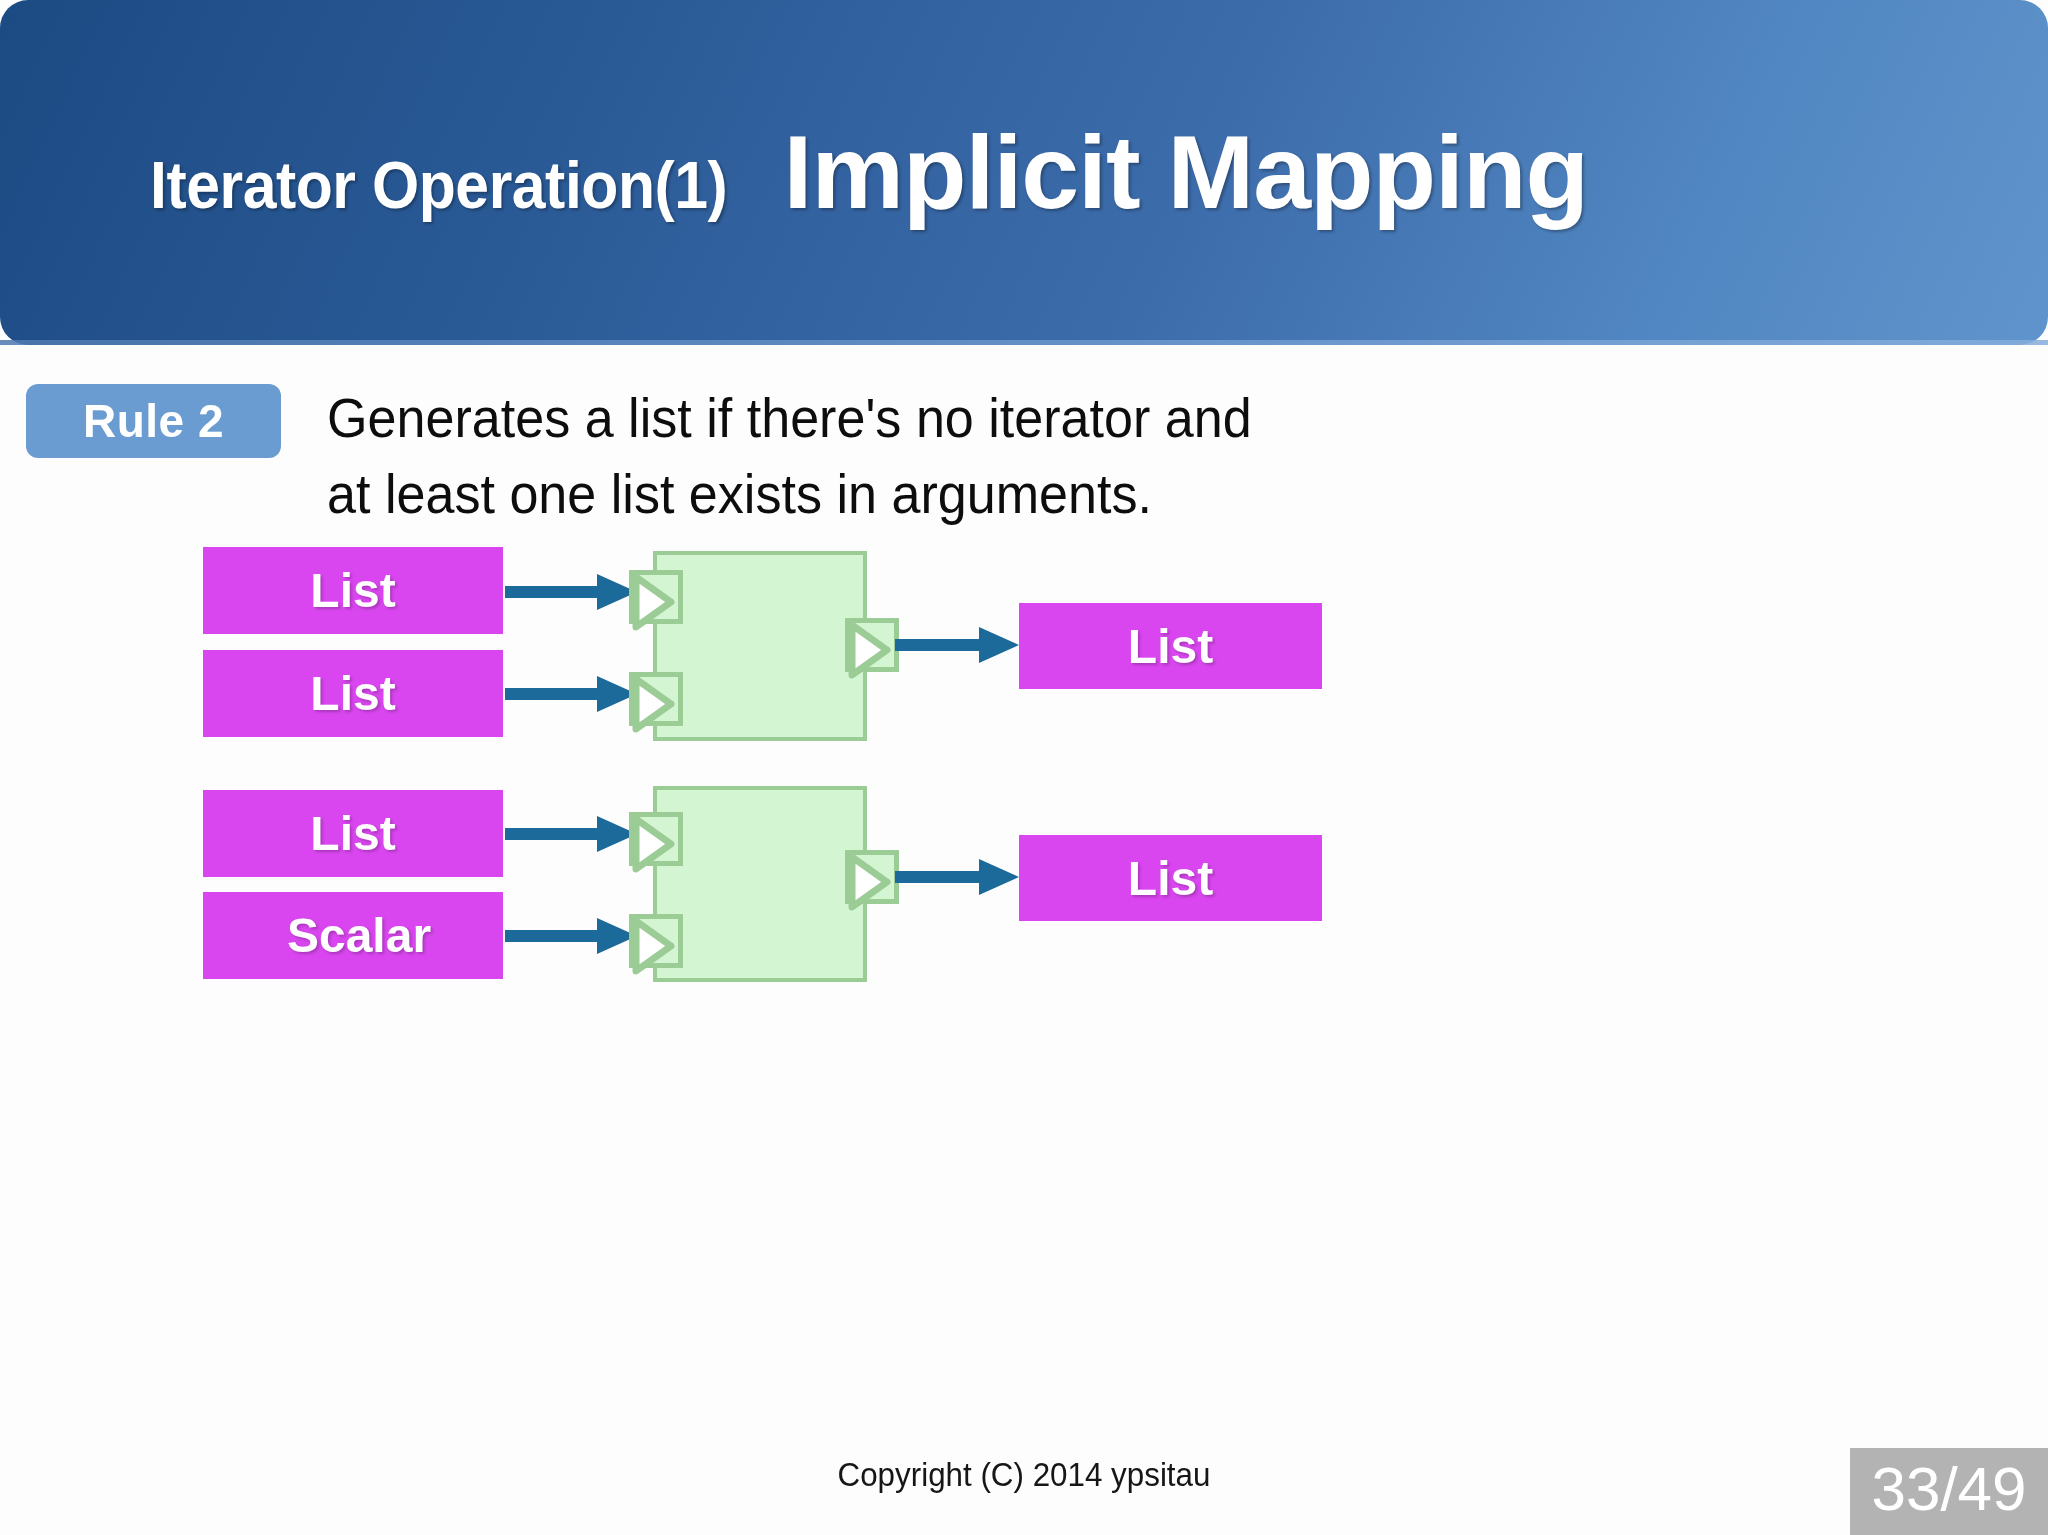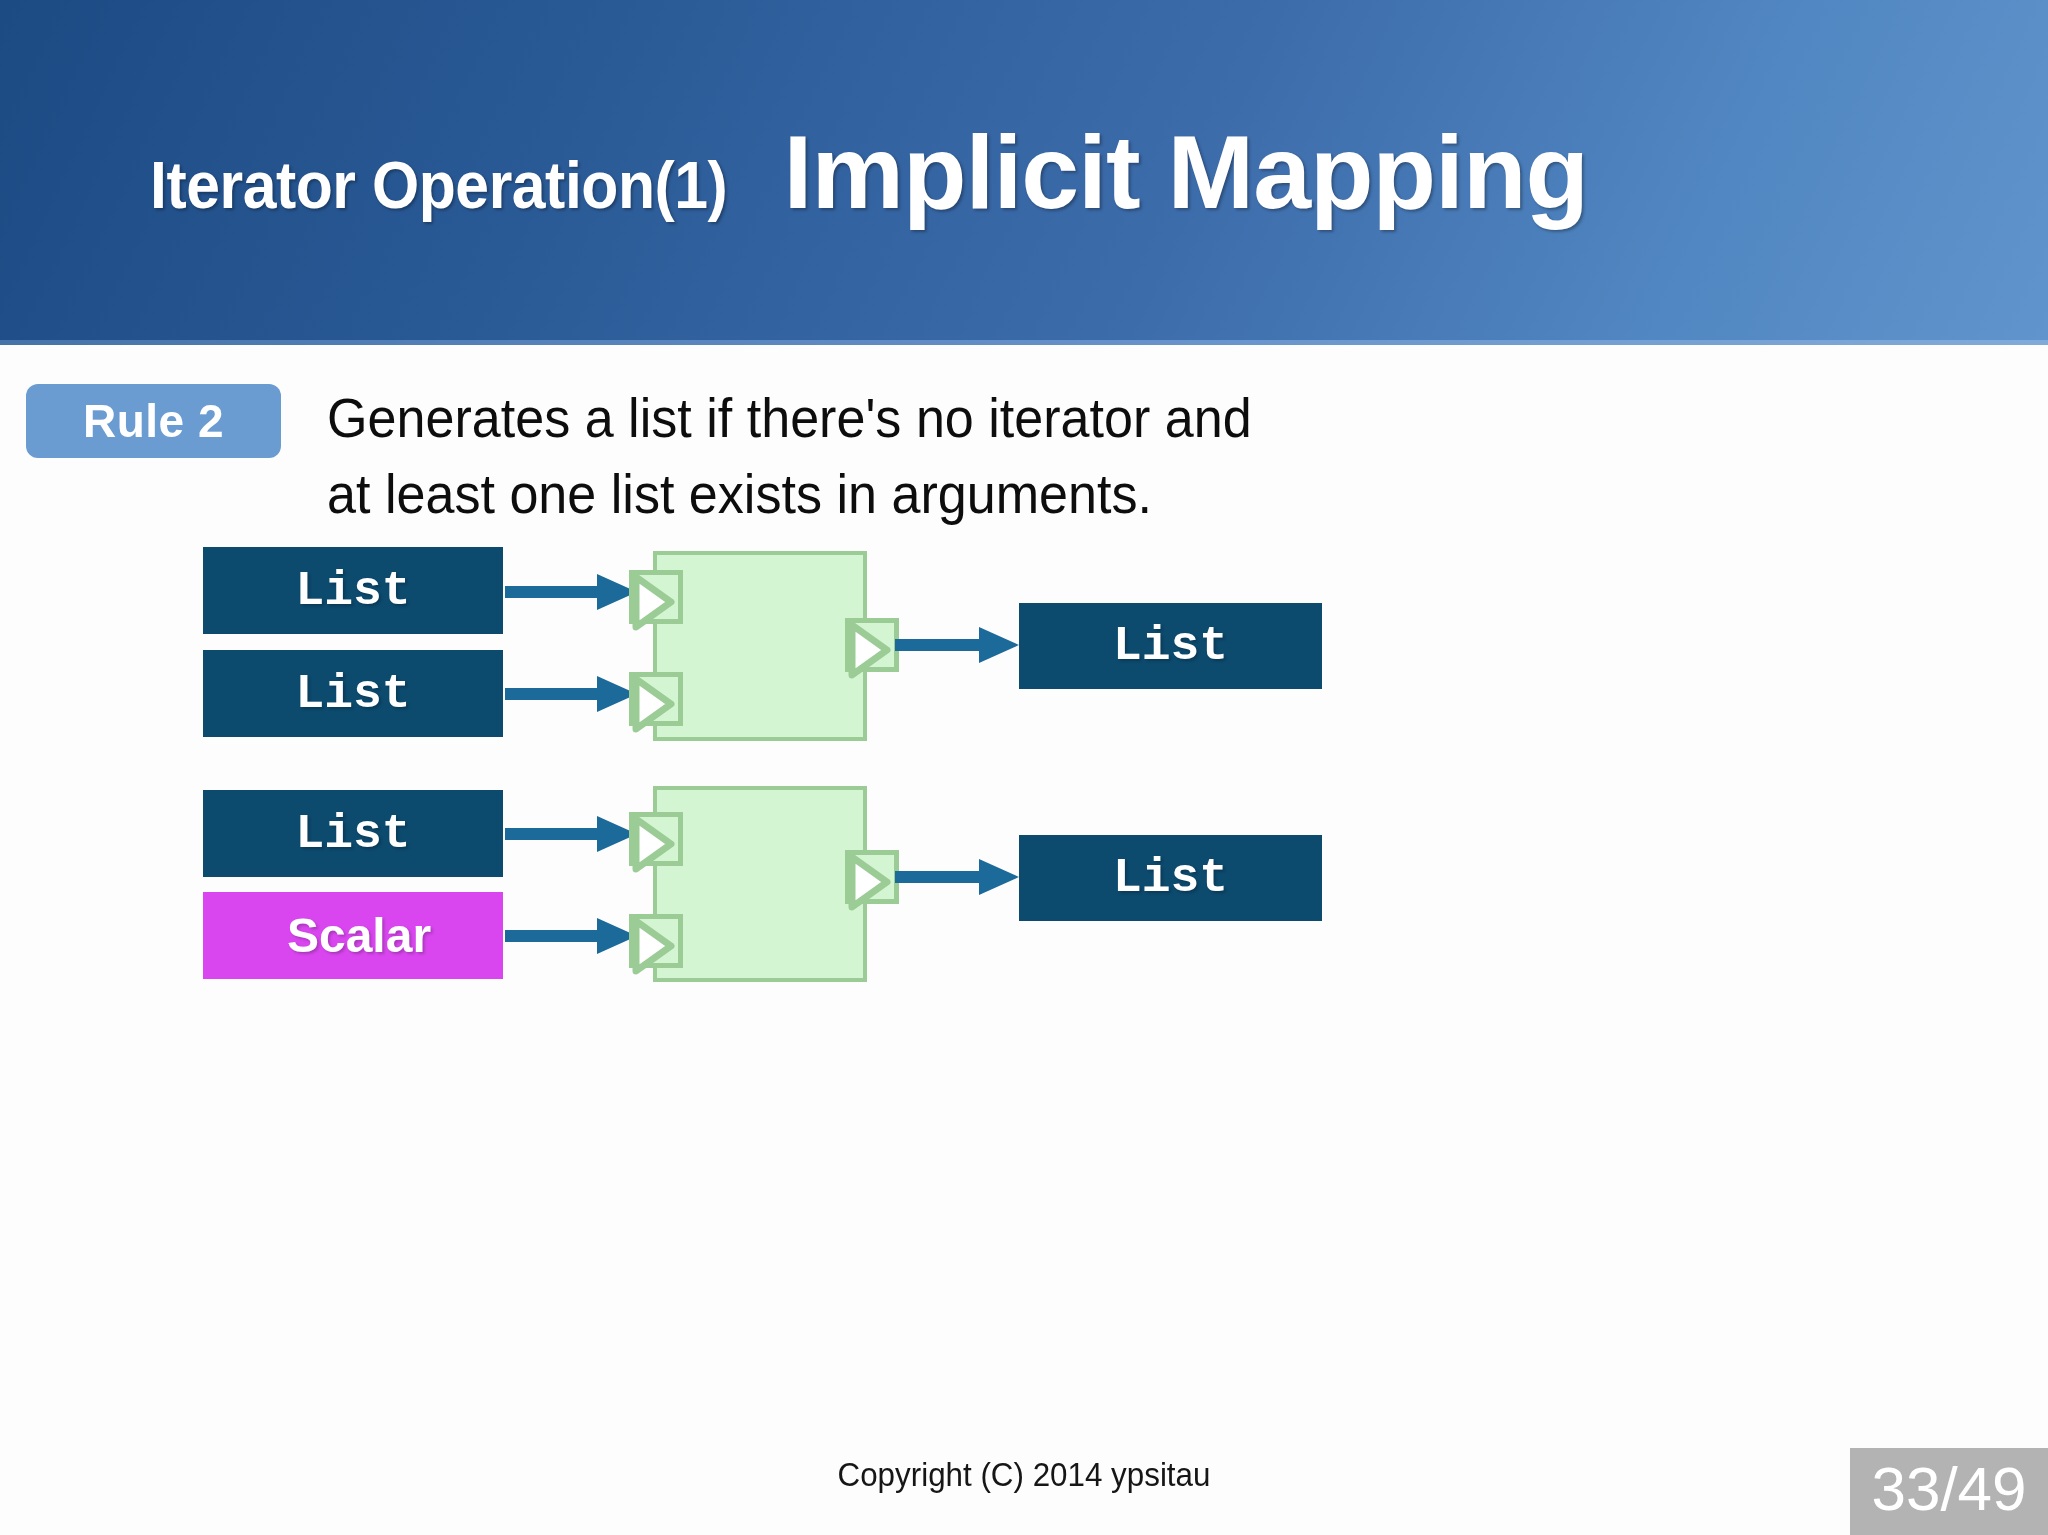--- a/index.html
+++ b/index.html
@@ -22,20 +22,21 @@
   }
 
   
   .header {
     position: absolute;
     left: 0; top: 0;
     width: 2048px;
     height: 345px;
     background: linear-gradient(115deg, #1c4a83 0%, #2a5a96 28%, #3d6cab 58%, #5187c2 82%, #6094cc 100%);
     box-sizing: border-box;
+    border-radius: 28px;
   }
   .header-underline {
     position: absolute;
     left: 0;
     bottom: 0;
     width: 2048px;
     height: 5px;
     background: linear-gradient(90deg, #4d79b0 0%, #6f9bd0 60%, #86aedb 100%);
     opacity: 0.85;
   }
@@ -127,21 +128,21 @@
     align-items: center;
     justify-content: center;
     color: #ffffff;
     font-family: "Liberation Sans", sans-serif;
     font-weight: bold;
     font-size: 48px;
     text-shadow: 2px 2px 3px rgba(0,0,0,0.22);
     box-sizing: border-box;
     pointer-events: auto;
   }
-  .node.list  { background: #0c4a6e; font-family: Liberation Mono, monospace; }
+  .node.list  { background: #d946ef; }
   .node.scalar{ background: #d946ef; padding-left: 12px; }
 
   .procbox {
     position: absolute;
     background: #d4f5d2;
     border: 4px solid #9ccc96;
     box-sizing: border-box;
     pointer-events: auto;
   }
 

